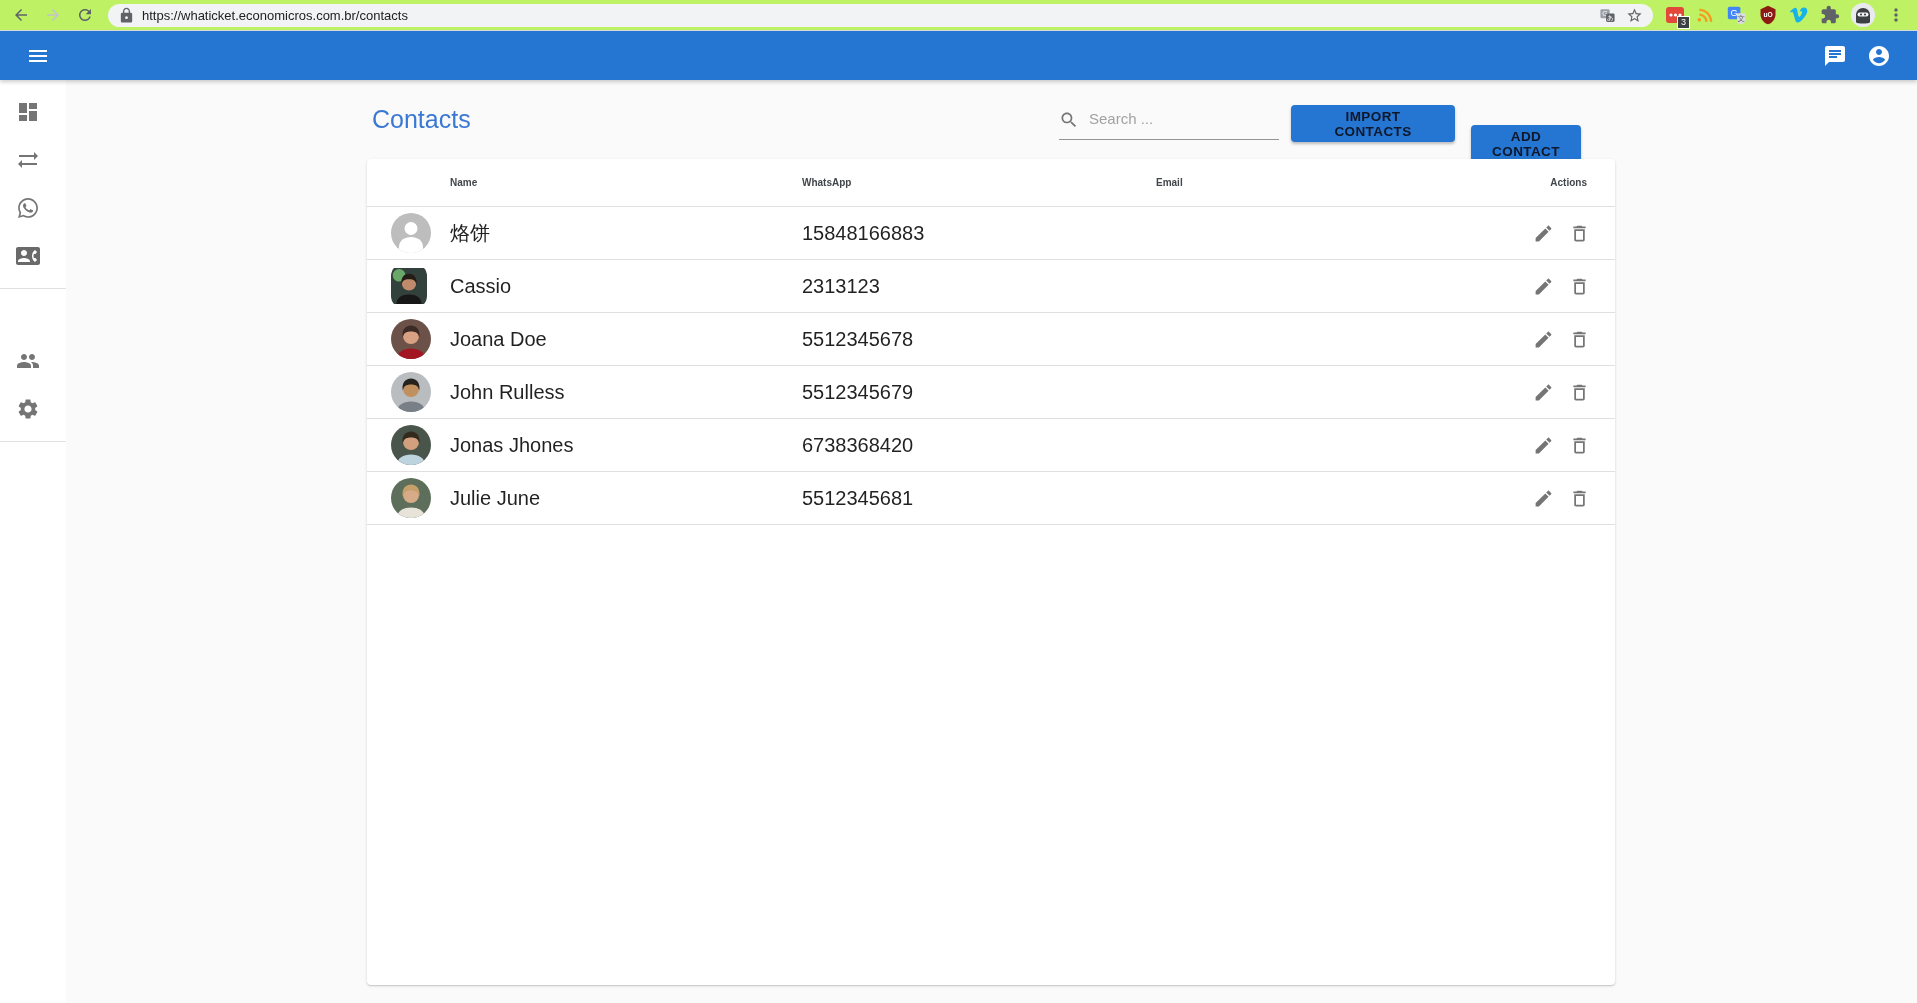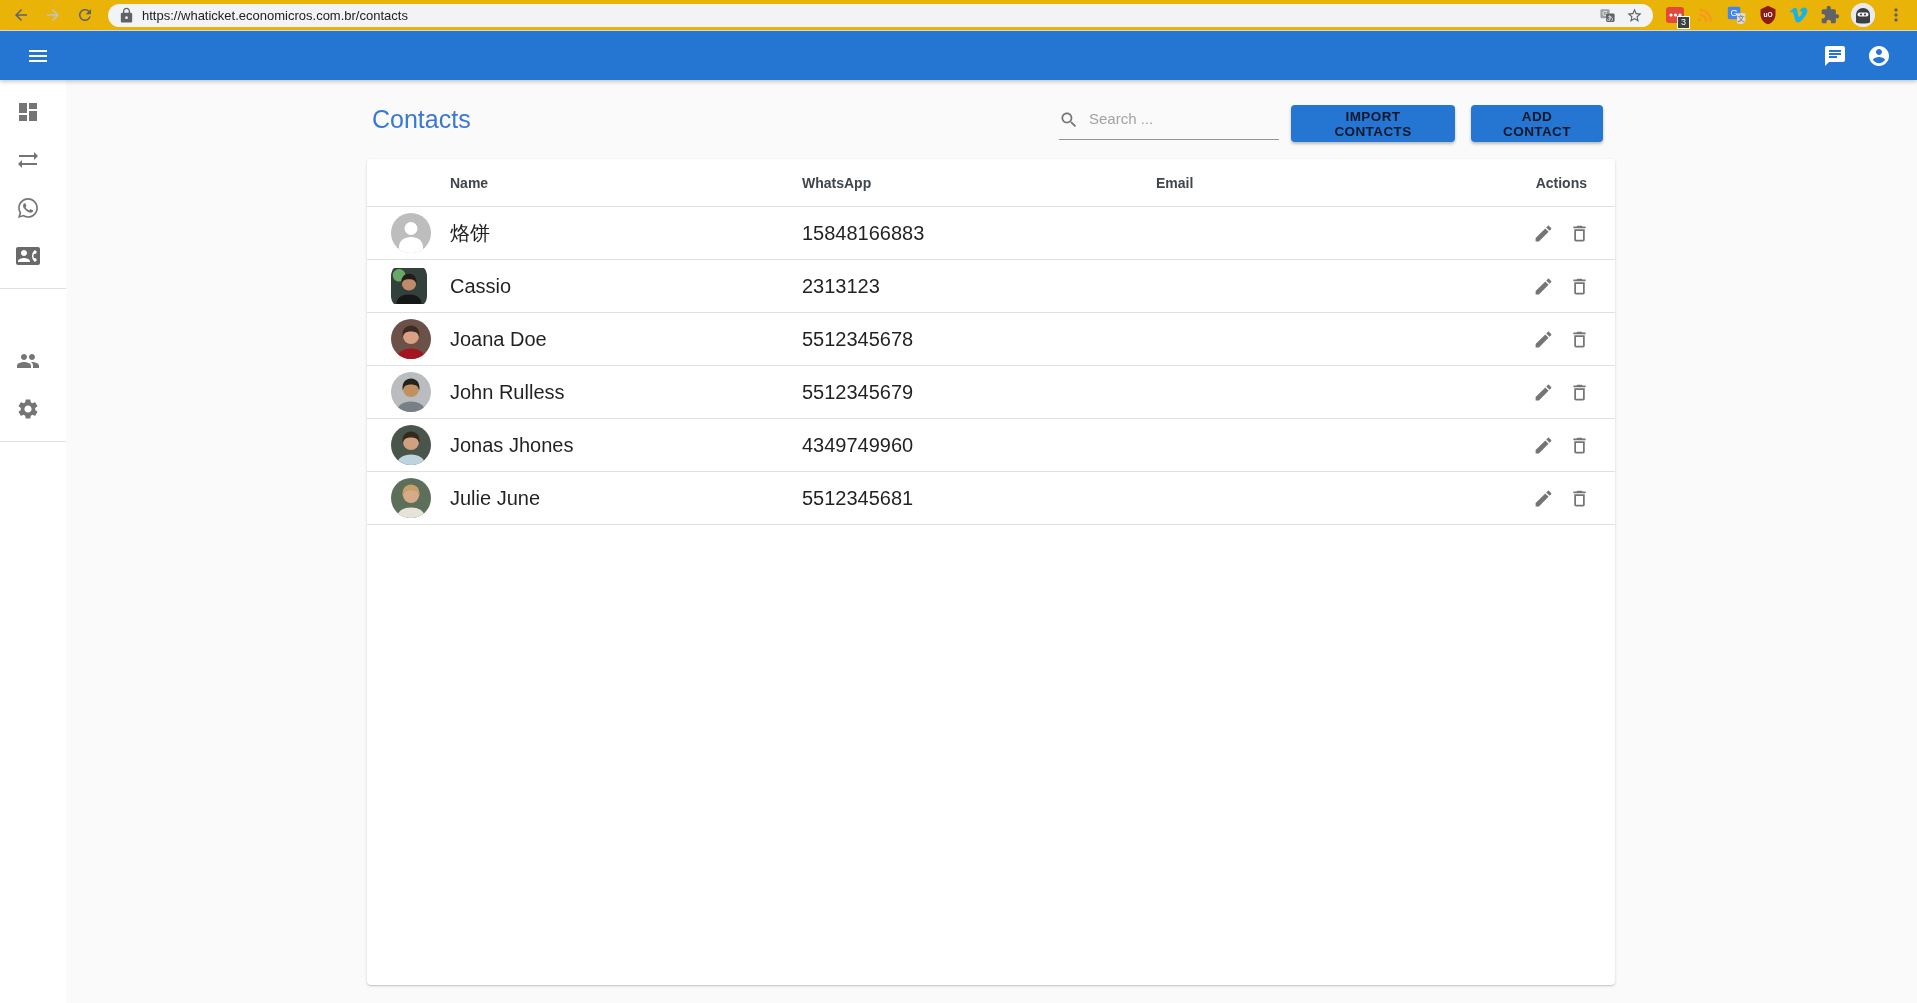--- a/index.html
+++ b/index.html
@@ -2,21 +2,21 @@
 <html><head>
 <meta charset="utf-8">
 <style>
   * { margin:0; padding:0; box-sizing:border-box; }
   html,body { width:1917px; height:1003px; overflow:hidden; background:#fafafa;
               font-family:"Liberation Sans", sans-serif; }
   .root { position:relative; width:1917px; height:1003px; }
 
   
   .chrome-bar { position:absolute; left:0; top:0; width:100%; height:31px;
-    background:#eab308; border-bottom:1px solid #dcdde0;
+    background:#bef264; border-bottom:1px solid #dcdde0;
     display:flex; align-items:center; padding:0 8px; }
   .nav-btn { width:26px; height:26px; display:flex; align-items:center; justify-content:center;
     border-radius:50%; margin-right:6px; flex:0 0 auto; }
   .nav-btn svg { width:18px; height:18px; }
   .omnibox { flex:0 0 auto; width:1545px; height:23px; background:#f1f3f4; border-radius:12px;
     display:flex; align-items:center; padding:0 10px; margin-left:4px; }
   .omnibox .url { font-size:13px; color:#202124; margin-left:7px; flex:1 1 auto;
     white-space:nowrap; overflow:hidden; }
   .omni-ico { width:17px; height:17px; flex:0 0 auto; margin-left:10px; }
   .ext-row { display:flex; align-items:center; margin-left:12px; gap:11px; }
@@ -53,28 +53,28 @@
   .search-wrap svg { width:20px; height:20px; fill:#757575; flex:0 0 auto; }
   .search-wrap input { border:none; outline:none; background:transparent; margin-left:10px;
     font-size:15px; color:#444; width:170px; font-family:"Liberation Sans",sans-serif; }
   .search-wrap input::placeholder { color:#a2a2a2; }
 
   .btn { position:absolute; top:25px; height:37px; background:#2576d2; color:#0f172a; border:none;
     border-radius:4px; font-size:13.5px; font-weight:bold; letter-spacing:0.4px;
     font-family:"Liberation Sans",sans-serif; box-shadow:0 2px 3px rgba(0,0,0,0.25);
     padding:0 16px; cursor:pointer; }
   .btn.import { left:1225px; width:164px; }
-  .btn.add { left:1405px; width:132px; }
+  .btn.add { left:1405px; width:110px;margin-top:20px; }
 
   
   .card { position:absolute; left:301px; top:79px; width:1248px; height:826px; background:#fff;
     border-radius:4px; box-shadow:0 1px 3px rgba(0,0,0,0.14), 0 1px 1px rgba(0,0,0,0.1); overflow:hidden; }
   .trow { display:grid; grid-template-columns:59px 352px 354px 374px 1fr;
     align-items:center; padding:0 24px; border-bottom:1px solid #e0e0e0; }
-  .thead { height:48px; font-size:14px; font-weight:bold; color:#41464b; }
+  .thead { height:48px; font-size:10px; font-weight:bold; color:#41464b; }
   .tbody-row { height:53px; font-size:20px; color:rgba(0,0,0,0.87); }
   .cell-actions { display:flex; justify-content:flex-end; align-items:center; gap:10px; padding-right:4px; }
   .thead .cell-actions { font-weight:bold; }
   .act-btn { width:26px; height:26px; display:flex; align-items:center; justify-content:center; }
   .act-btn svg { width:21px; height:21px; fill:#757575; }
 
   
   .avatar { width:40px; height:40px; border-radius:50%; overflow:hidden; display:block; }
   .avatar.avatar-rect { width:36px; height:44px; border-radius:12px; }
   .avatar svg { width:100%; height:100%; display:block; }
@@ -404,21 +404,21 @@
           <g class="photo-parts">
             <circle cx="9" cy="8" r="7" style="fill:var(--accent,transparent)"></circle>
             <path d="M6 40c0-7 6.3-10.5 14-10.5S34 33 34 40H6z" style="fill:var(--shirt,#888)"></path>
             <circle cx="20" cy="17" r="8" style="fill:var(--skin,#d9a183)"></circle>
             <path d="M11.5 16c0-6 3.5-9.5 8.5-9.5s8.5 3.5 8.5 9.5c0 1.5-.4 2.5-.4 2.5-.6-4-2.8-6-8.1-6s-7.5 2-8.1 6c0 0-.4-1-.4-2.5z" style="fill:var(--hair,#333)"></path>
           </g>
         </svg>
       </span>
     </div>
     <div class="cell-name">Jonas Jhones</div>
-    <div class="cell-whatsapp">4349749960</div>
+    <div class="cell-whatsapp">6738368420</div>
     <div class="cell-email"></div>
     <div class="cell-actions">
       <span class="act-btn">
         <svg viewBox="0 0 24 24">
                   <path d="M3 17.25V21h3.75L17.81 9.94l-3.75-3.75L3 17.25zM20.71 7.04c.39-.39.39-1.02 0-1.41l-2.34-2.34c-.39-.39-1.02-.39-1.41 0l-1.83 1.83 3.75 3.75 1.83-1.83z"></path>
                 </svg>
       </span>
       <span class="act-btn">
         <svg viewBox="0 0 24 24">
                   <path d="M6 19c0 1.1.9 2 2 2h8c1.1 0 2-.9 2-2V7H6v12zM8 9h8v10H8V9zm7.5-5l-1-1h-5l-1 1H5v2h14V4h-4.5z"></path>

